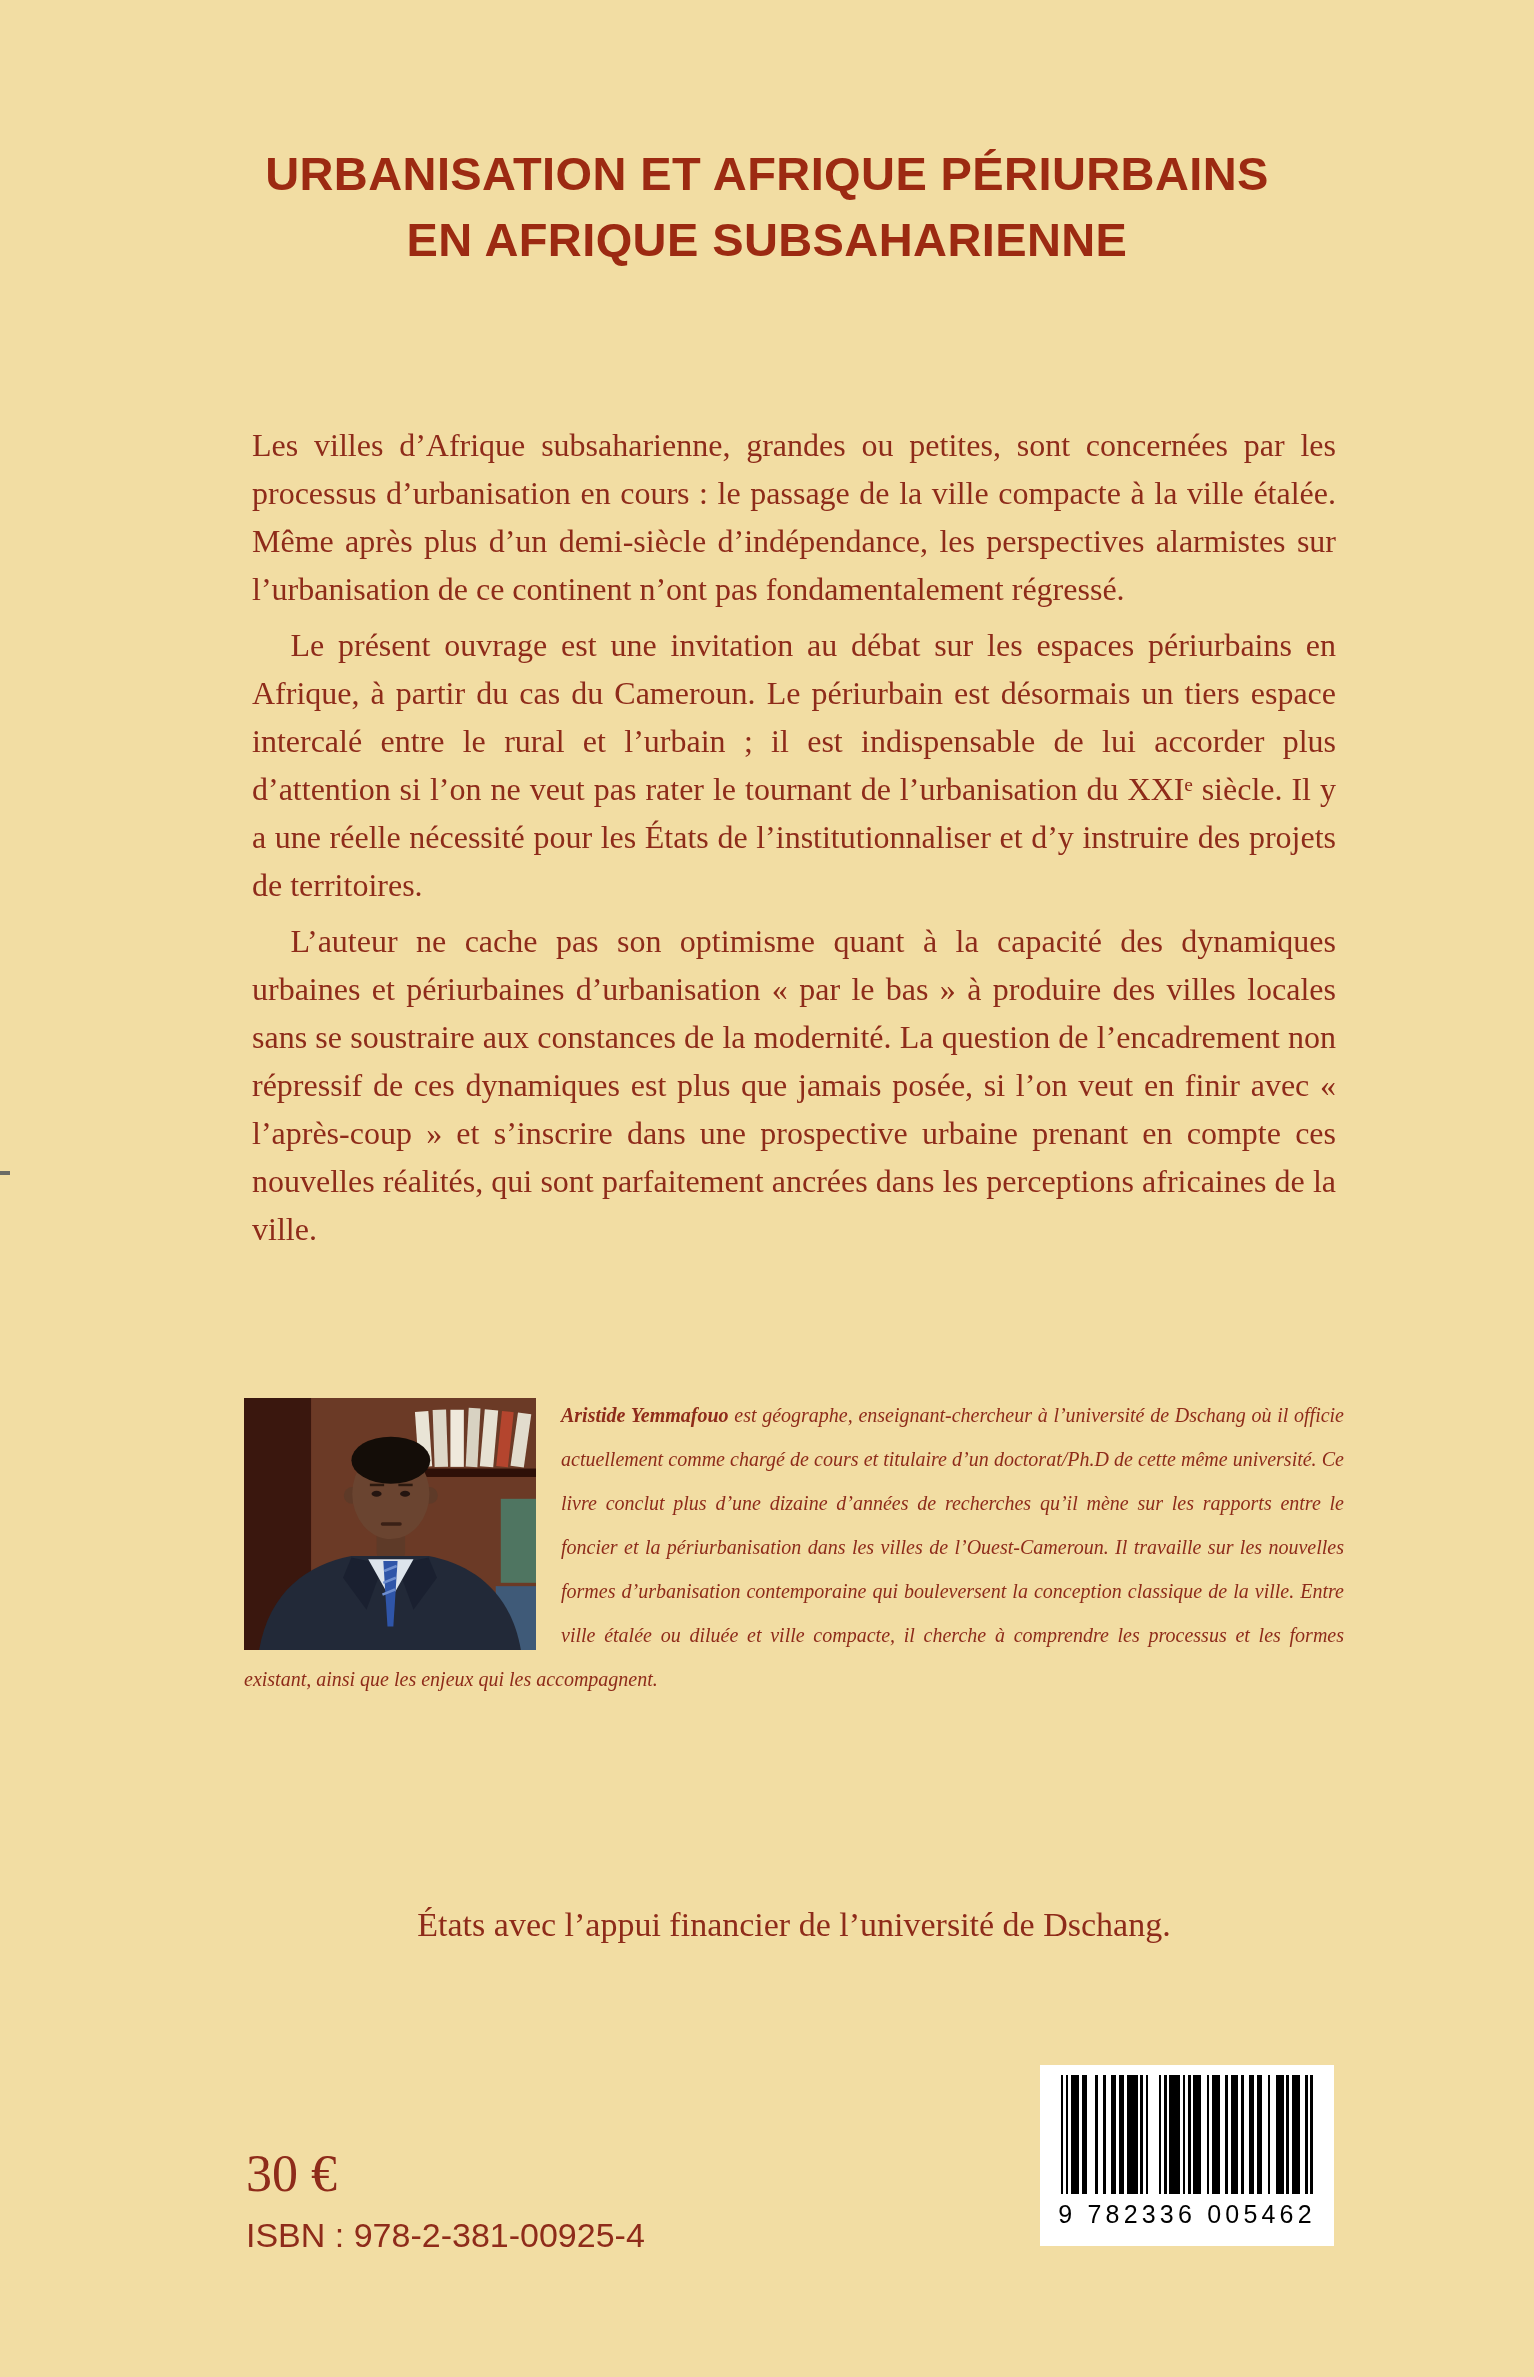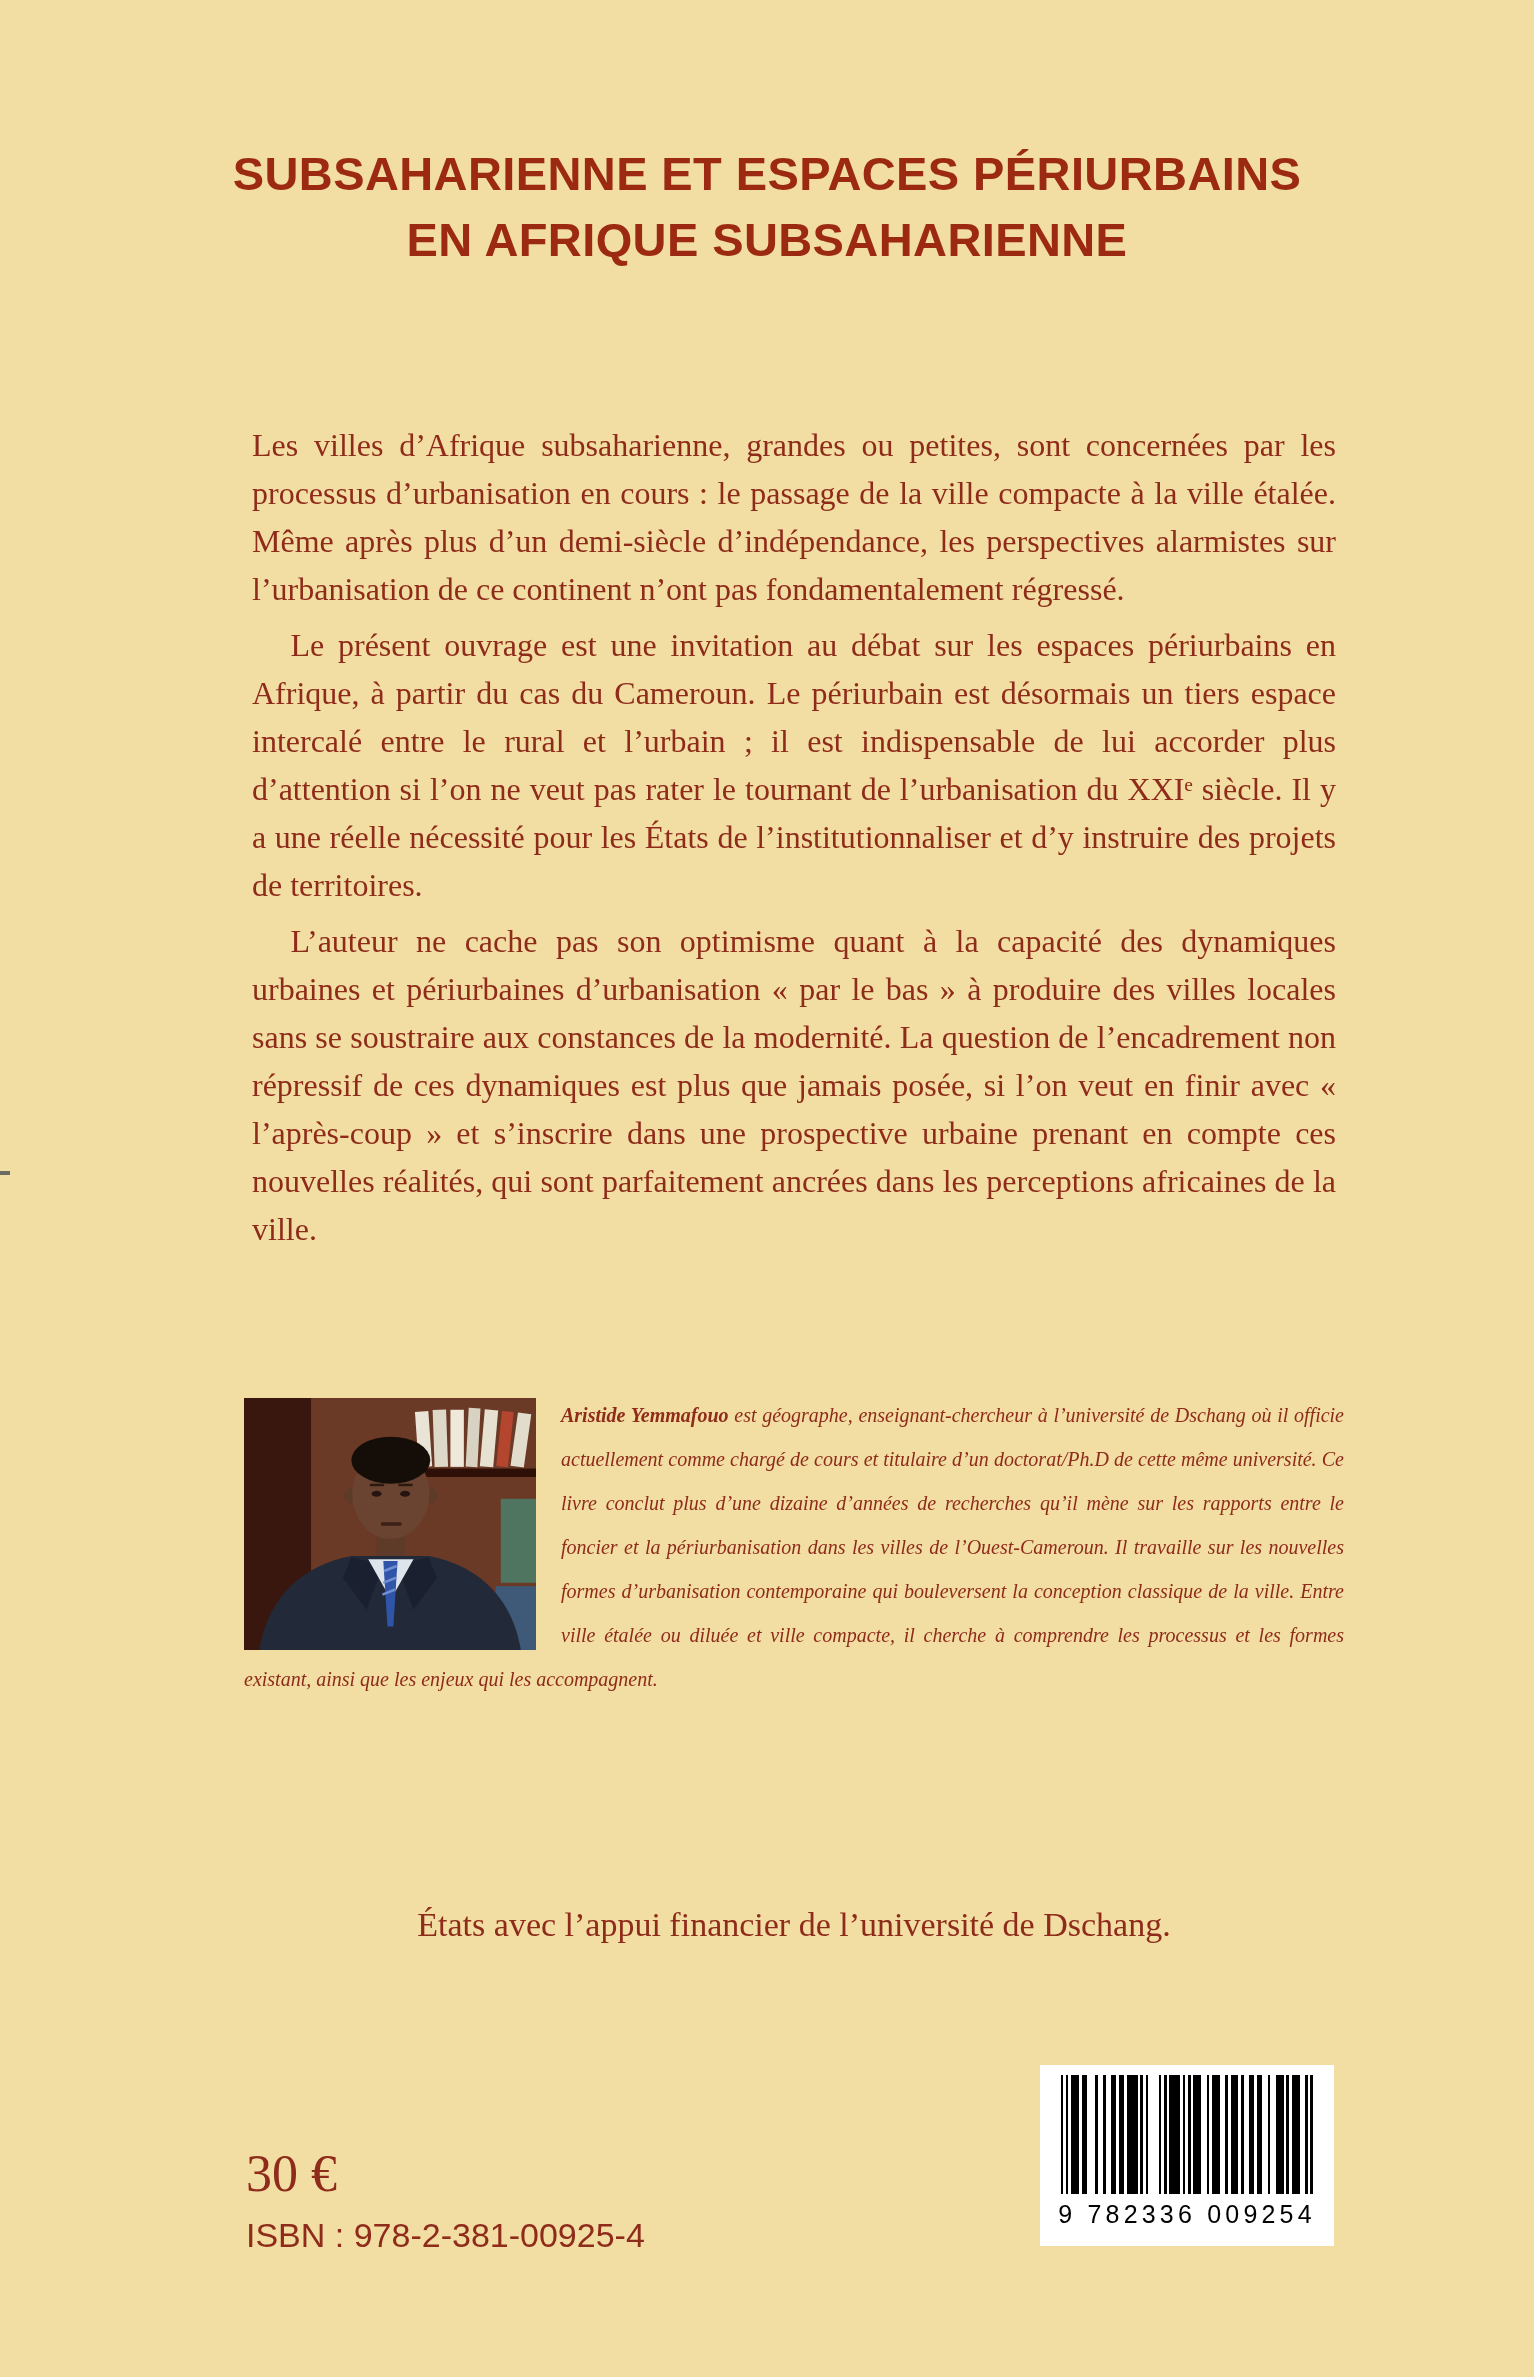--- a/index.html
+++ b/index.html
@@ -127,21 +127,21 @@
     height:4.2px;
     background:#6b6b66;
   }
 </style>
 </head>
 <body>
 
 <div class="page">
 
   <h1 class="title">
-    <span>SUBSAHARIENNE ET ESPACES PÉRIURBAINS</span><br>
+    <span>URBANISATION ET AFRIQUE PÉRIURBAINS</span><br>
     <span>EN AFRIQUE SUBSAHARIENNE</span>
   </h1>
 
   <div class="synopsis">
     <p>Les villes d’Afrique subsaharienne, grandes ou petites, sont concernées par les processus d’urbanisation en cours : le passage de la ville compacte à la ville étalée. Même après plus d’un demi-siècle d’indépendance, les perspectives alarmistes sur l’urbanisation de ce continent n’ont pas fondamentalement régressé.</p>
     <p class="indent">Le présent ouvrage est une invitation au débat sur les espaces périurbains en Afrique, à partir du cas du Cameroun. Le périurbain est désormais un tiers espace intercalé entre le rural et l’urbain ; il est indispensable de lui accorder plus d’attention si l’on ne veut pas rater le tournant de l’urbanisation du XXIᵉ siècle. Il y a une réelle nécessité pour les États de l’institutionnaliser et d’y instruire des projets de territoires.</p>
     <p class="indent">L’auteur ne cache pas son optimisme quant à la capacité des dynamiques urbaines et périurbaines d’urbanisation « par le bas » à produire des villes locales sans se soustraire aux constances de la modernité. La question de l’encadrement non répressif de ces dynamiques est plus que jamais posée, si l’on veut en finir avec « l’après-coup » et s’inscrire dans une prospective urbaine prenant en compte ces nouvelles réalités, qui sont parfaitement ancrées dans les perceptions africaines de la ville.</p>
   </div>
 
   <div class="bio">
@@ -279,19 +279,19 @@
         <span class="m s"></span>
         <span class="m b"></span>
         <span class="m b"></span>
         <span class="m b"></span>
         <span class="m s"></span>
         <span class="m s"></span>
         <span class="m b"></span>
         <span class="m s"></span>
         <span class="m b"></span>
       </div>
-    <div class="digits">9 782336 009254</div>
+    <div class="digits">9 782336 005462</div>
   </div>
 
   <div class="edge-mark"></div>
 
 </div>
 
 
 </body></html>

